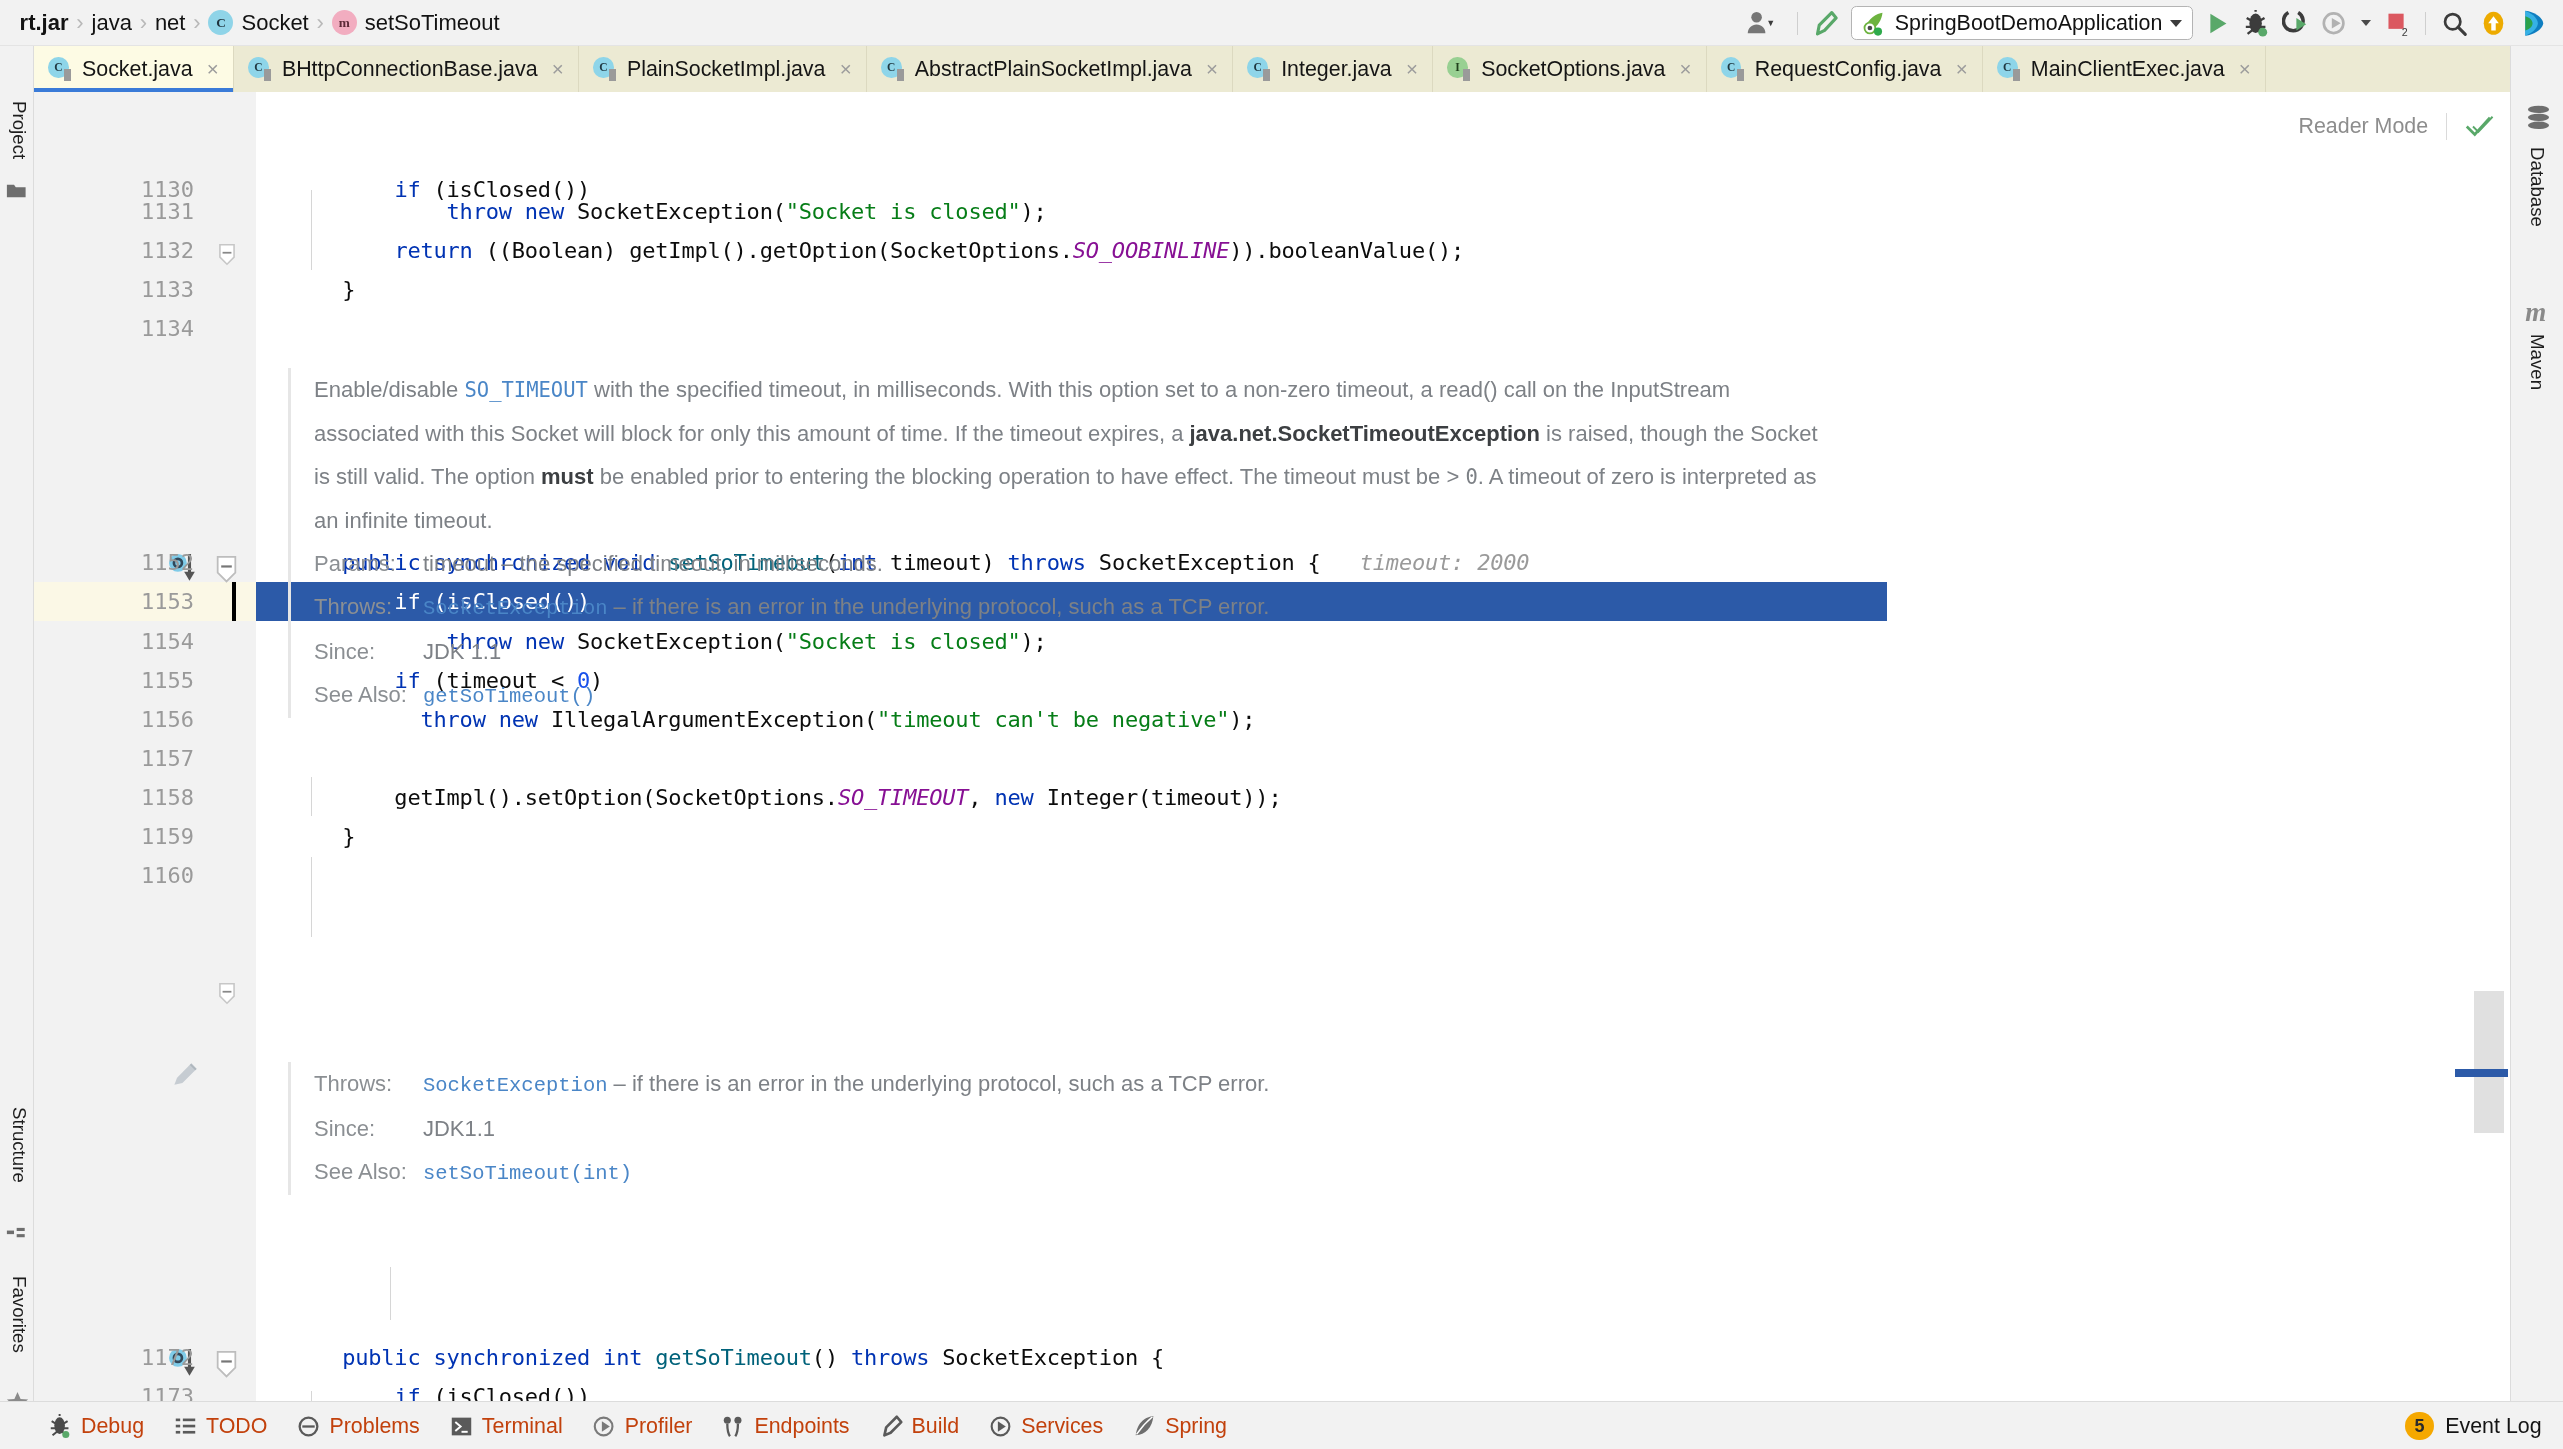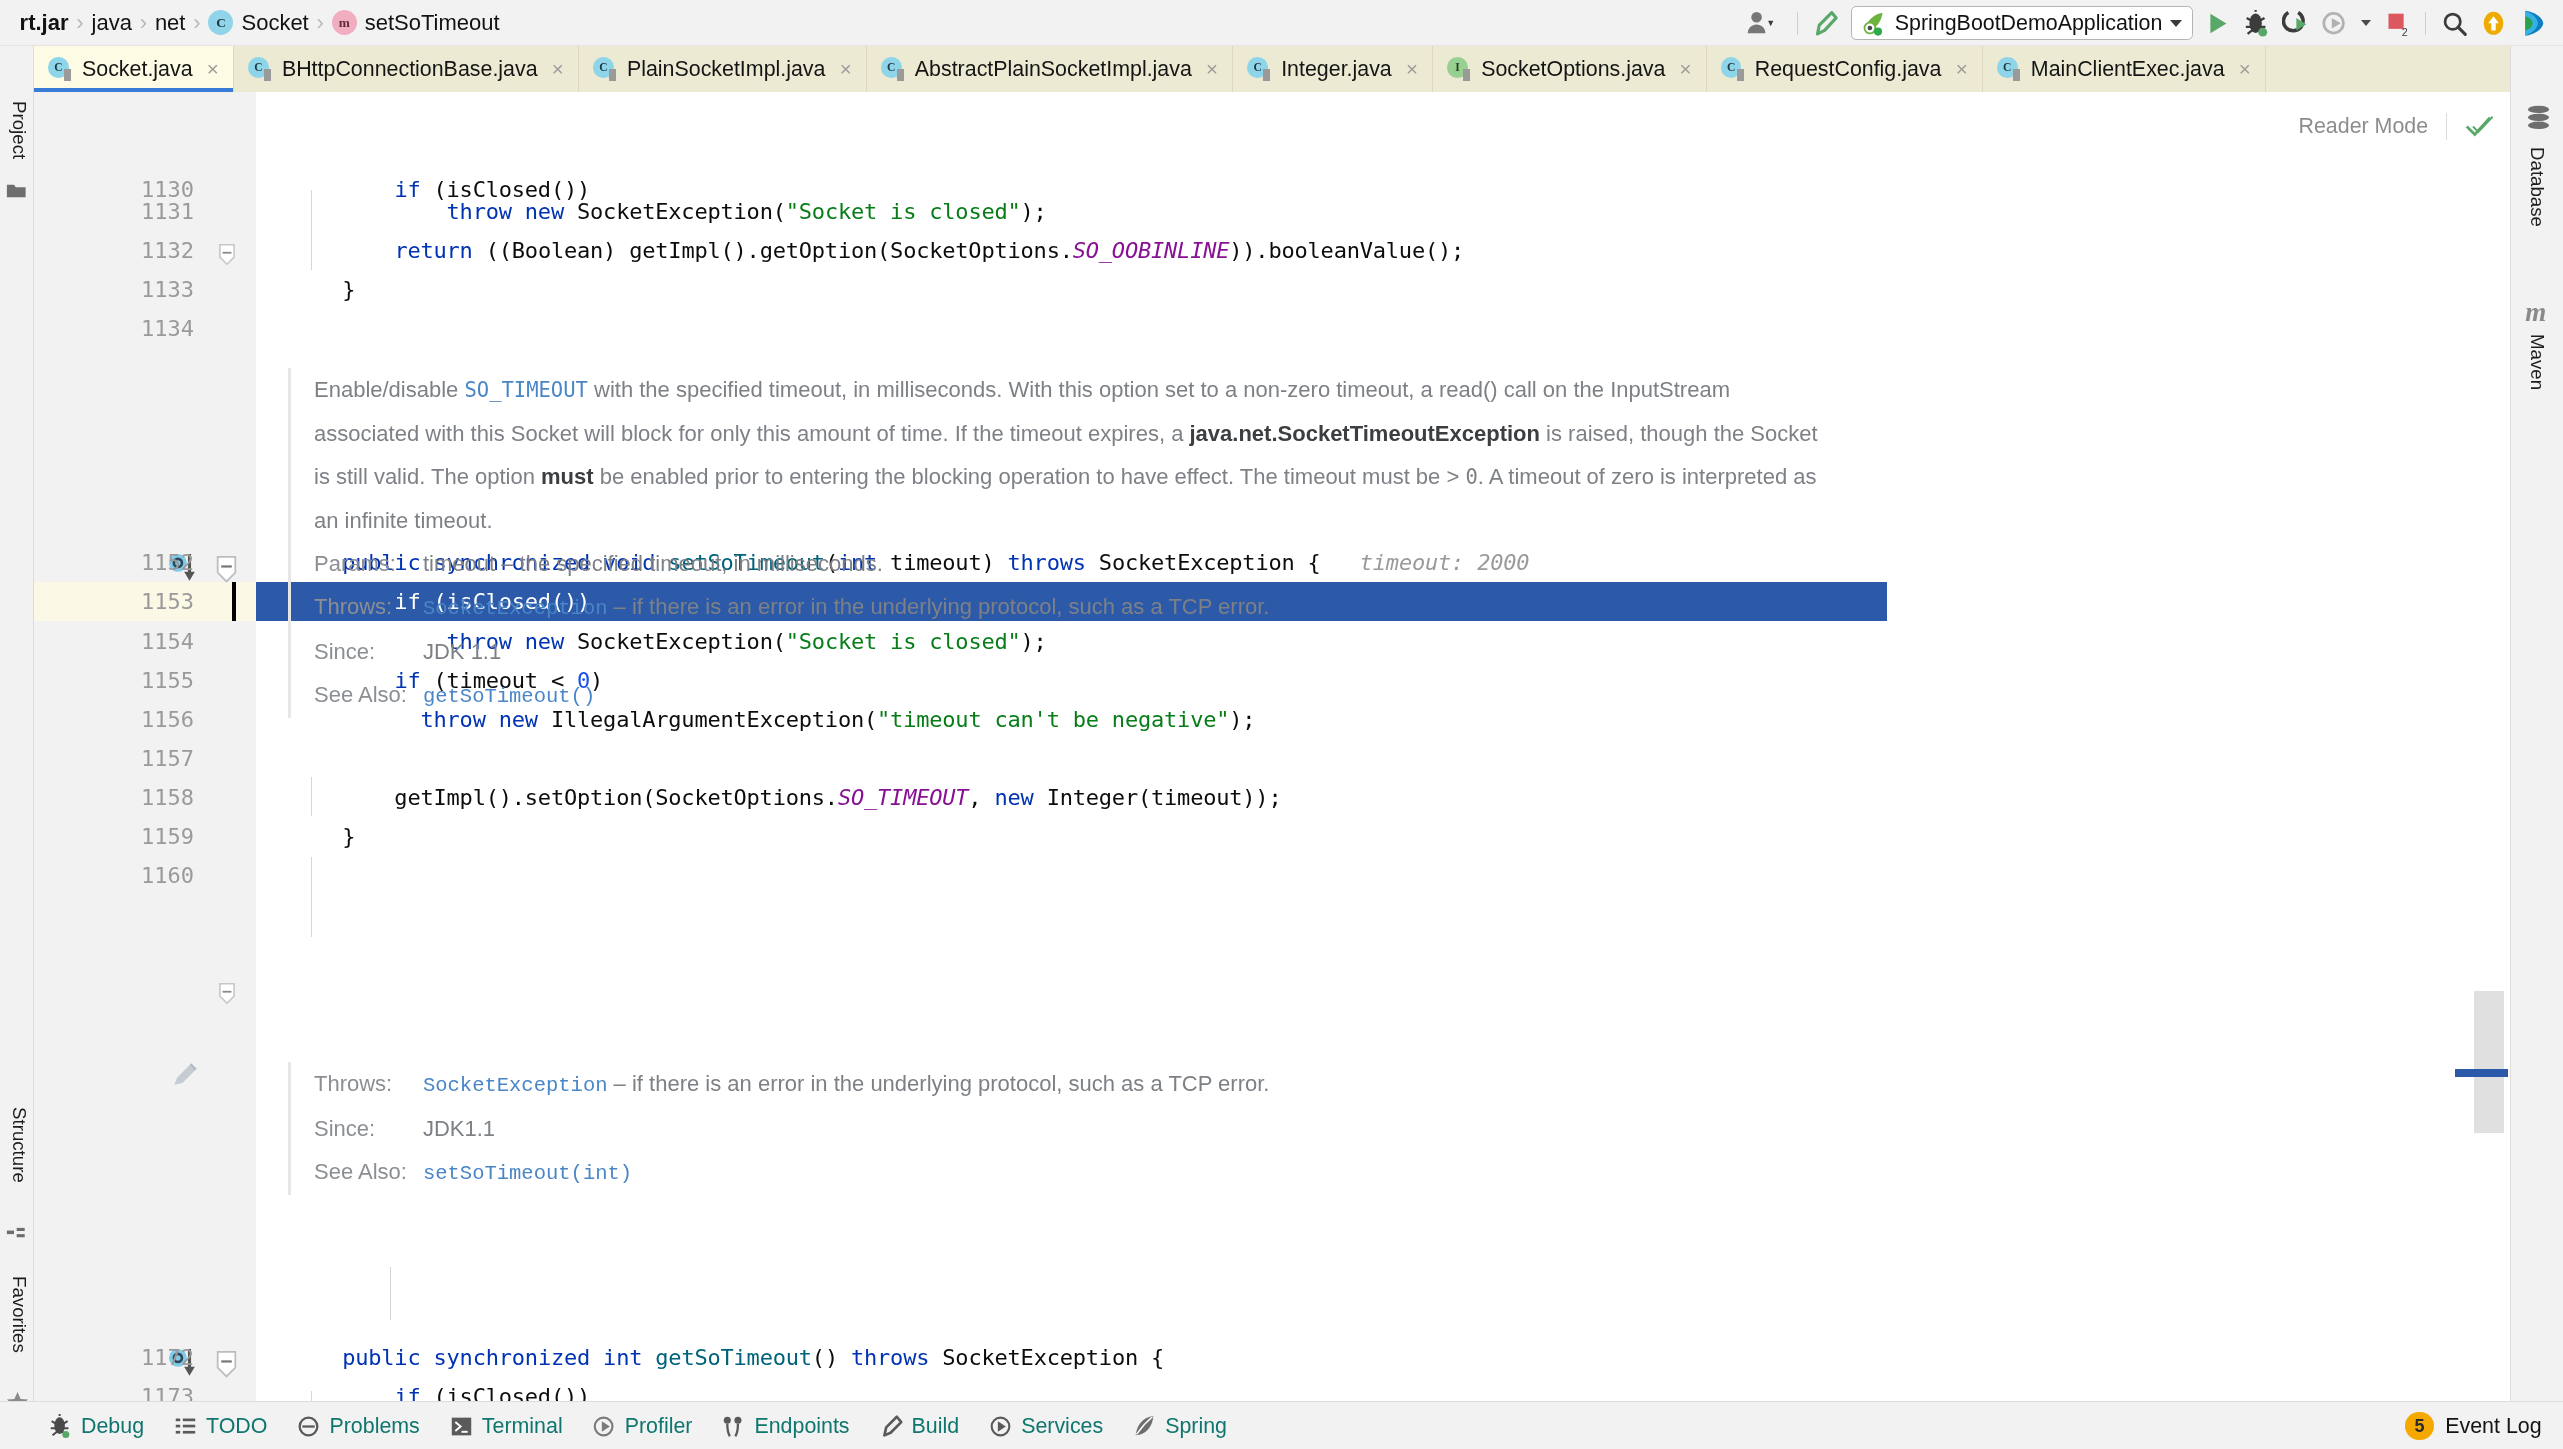--- a/index.html
+++ b/index.html
@@ -97,21 +97,21 @@
   .rmsep{width:0.9px;height:27px;background:#dadada;}
 
   
   .scrollmark{position:absolute;right:5.3px;width:30px;background:#e0e0e0;}
   .blue-mark{position:absolute;right:0px;height:8px;background:#2c5aa8;}
 
   
   .statusbar{height:49px;flex:0 0 49px;background:#f2f2f2;border-top:0.9px solid #dcdcdc;
              display:flex;align-items:center;position:relative;}
   .sbitem{display:flex;align-items:center;gap:9px;padding:0 15px;cursor:pointer;height:49px;}
-  .sbitem .lbl{font-size:21.4px;color:#0f766e;white-space:nowrap;}
+  .sbitem .lbl{font-size:21.4px;color:#c2410c;white-space:nowrap;}
   .sb-right{position:absolute;right:21.4px;display:flex;align-items:center;gap:11.6px;cursor:pointer;}
   .badge{width:28.5px;height:28.5px;border-radius:50%;background:#f5a800;color:#2b2b2b;font-size:18px;font-weight:bold;
          display:flex;align-items:center;justify-content:center;font-family:"Liberation Sans",sans-serif;}
   .badge:after{content:"";position:absolute;}
 
   svg{display:block;}
 </style>
 </head>
 <body>
 

